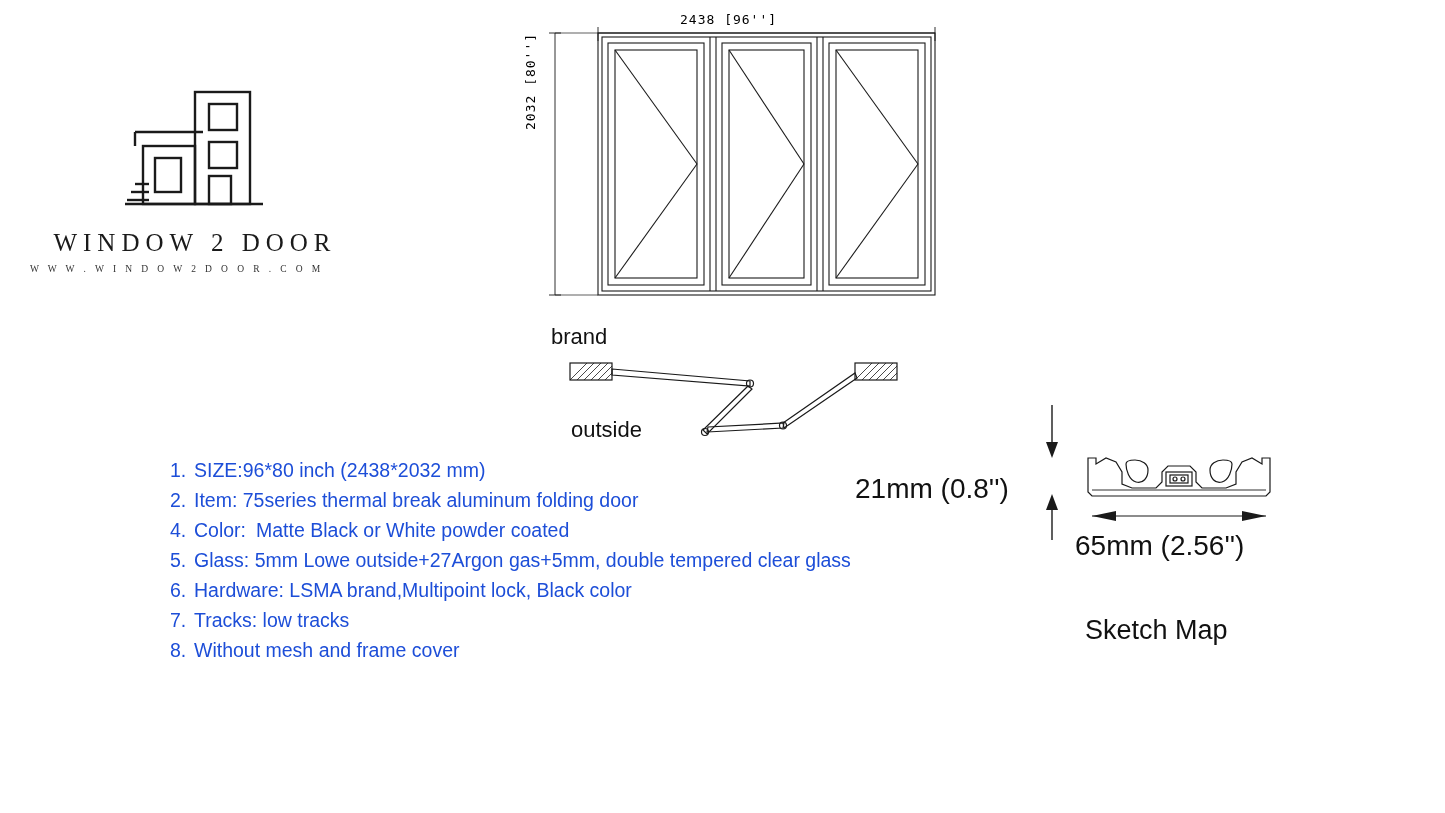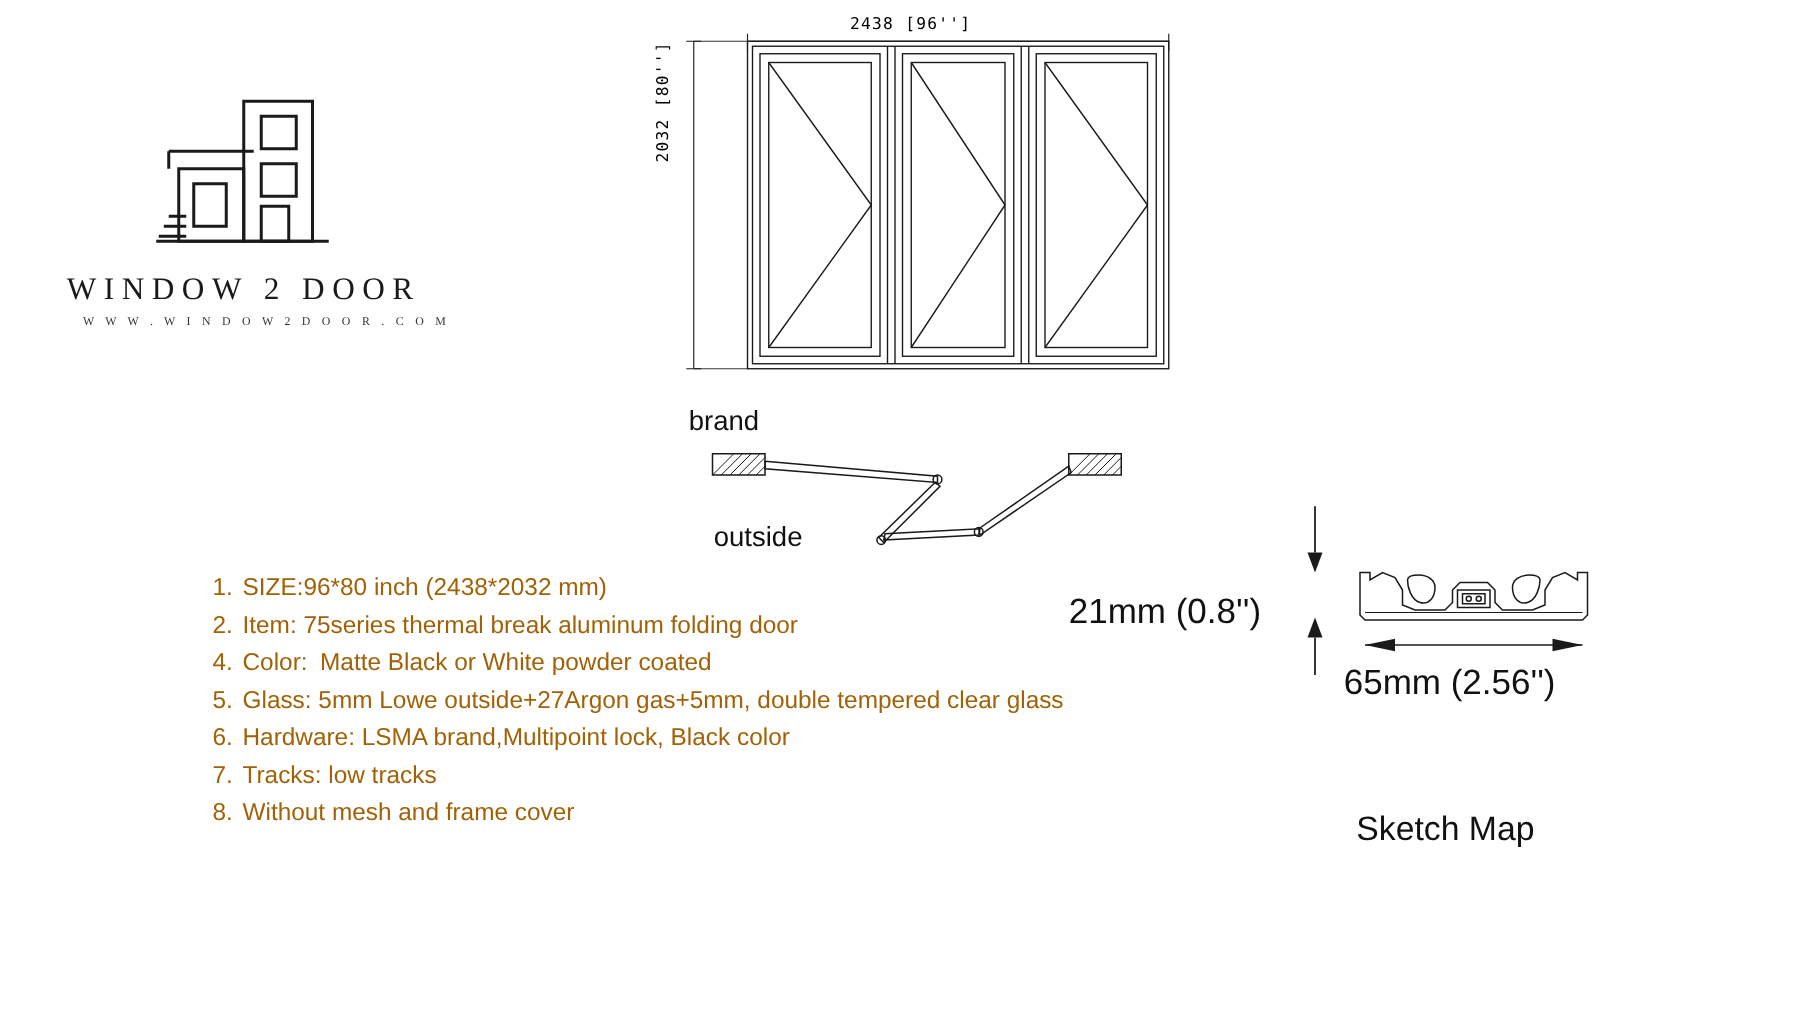--- a/index.html
+++ b/index.html
@@ -14,21 +14,21 @@
     background: #ffffff;
     overflow: hidden;
     font-family: "Liberation Sans", sans-serif;
     color: #000000;
   }
 
   
   #logo-block {
     position: absolute;
     left: 30px;
-    top: 73px;
+    top: 84px;
     width: 330px;
     height: 200px;
   }
   #logo-mark {
     position: absolute;
     left: 95px;
     top: 0px;
   }
   #logo-wordmark {
     position: absolute;
@@ -40,21 +40,21 @@
     letter-spacing: 6px;
     font-family: "Liberation Serif", serif;
     color: #1a1a1a;
     white-space: nowrap;
   }
   #logo-url {
     position: absolute;
     left: 0px;
     top: 180px;
     width: 330px;
-    text-align: right;
+    text-align: left;
     font-size: 9.5px;
     letter-spacing: 3.4px;
     font-family: "Liberation Serif", serif;
     color: #333333;
     white-space: nowrap;
   }
 
   
   #elevation {
     position: absolute;
@@ -101,21 +101,21 @@
   
   #spec-list {
     position: absolute;
     left: 170px;
     top: 455px;
     width: 760px;
   }
   #spec-list .spec-row {
     font-size: 19.5px;
     line-height: 30px;
-    color: #a16207;
+    color: #1d4ed8;
     white-space: nowrap;
   }
   #spec-list .spec-num {
     display: inline-block;
     width: 24px;
   }
   #spec-list .spec-extra {
     padding-left: 10px;
   }
 
@@ -140,21 +140,20 @@
   }
   #sketch-dim-h { left: -175px; top: 73px; }
   #sketch-dim-w { left: 45px; top: 130px; text-align: right; }
   #sketch-title {
     position: absolute;
     left: 55px;
     top: 215px;
     font-size: 27px;
     color: #111;
     white-space: nowrap;
-    margin-top: 33px;
   }
 </style>
 </head>
 <body>
 
 <div id="page">
 
   <div id="logo-block">
     <div id="logo-mark">
       <svg width="140" height="130" viewBox="0 0 140 130" fill="none" stroke="#1a1a1a" stroke-width="2.4">

